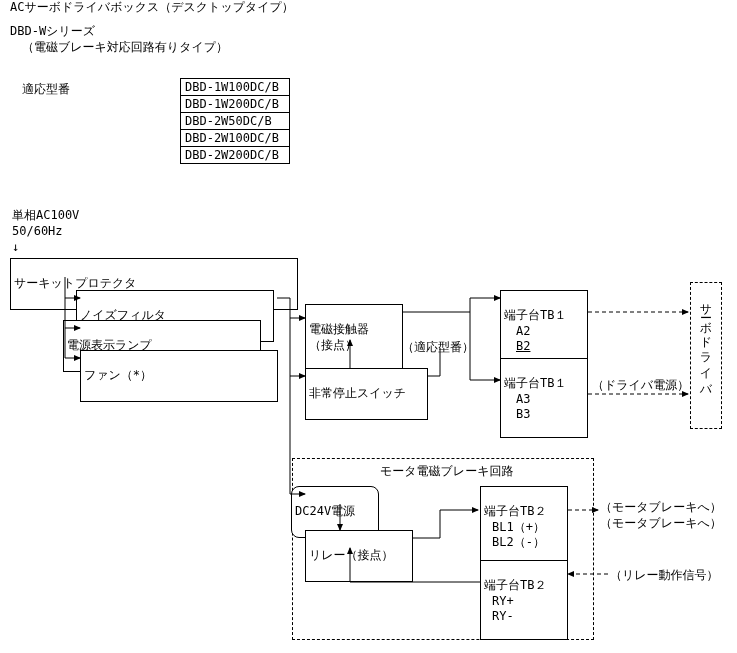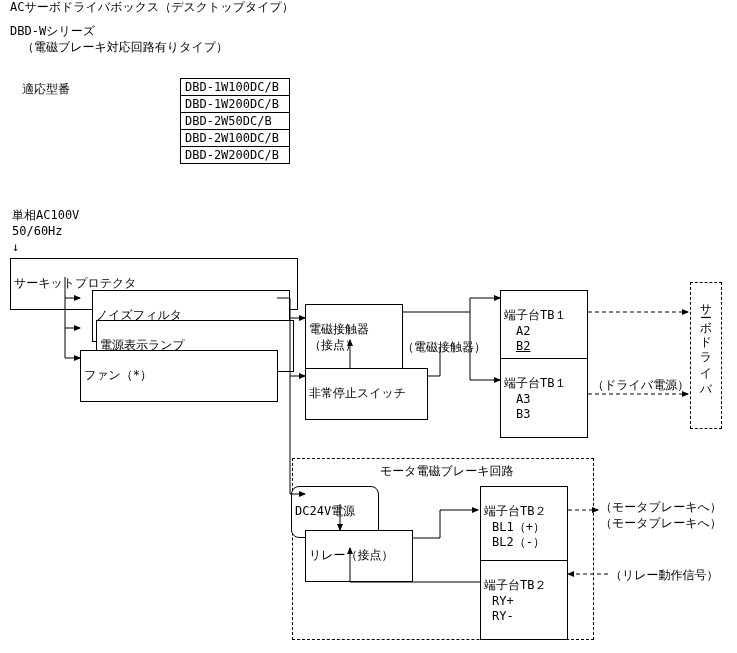--- a/index.html
+++ b/index.html
@@ -54,31 +54,31 @@
   <div>DBD-2W100DC/B</div>
   <div>DBD-2W200DC/B</div>
 </div>
 
 <div class="abs label" style="left:12px; top:208px;">単相AC100V</div>
 <div class="abs label" style="left:12px; top:224px;">50/60Hz</div>
 <div class="abs label" style="left:12px; top:240px;">↓</div>
 
 <div class="abs box" style="left:10px; top:258px; width:280px;">サーキットプロテクタ</div>
 
-<div class="abs box" style="left:92px; top:290px; width:190px;">ノイズフィルタ</div>
+<div class="abs box" style="left:76px; top:290px; width:190px;">ノイズフィルタ</div>
 
-<div class="abs box" style="left:96px; top:320px; width:190px;">電源表示ランプ</div>
+<div class="abs box" style="left:63px; top:320px; width:190px;">電源表示ランプ</div>
 
 <div class="abs box" style="left:80px; top:350px; width:190px;">ファン（*）</div>
 
 <div class="abs box" style="left:305px; top:304px; width:90px; height:30px;">
   <div>電磁接触器</div>
   <div>（接点）</div>
 </div>
-<div class="abs label" style="left:402px; top:340px;">（電磁接触器）</div>
+<div class="abs label" style="left:402px; top:340px;">（適応型番）</div>
 
 <div class="abs box" style="left:305px; top:368px; width:115px;">非常停止スイッチ</div>
 
 <div class="abs box" style="left:500px; top:290px; width:80px; height:44px;">
   <div>端子台TB１</div>
   <div style="padding-left:12px;">A2</div>
   <div style="padding-left:12px;text-decoration:underline;">B2</div>
 </div>
 
 <div class="abs box" style="left:500px; top:358px; width:80px; height:44px;">

